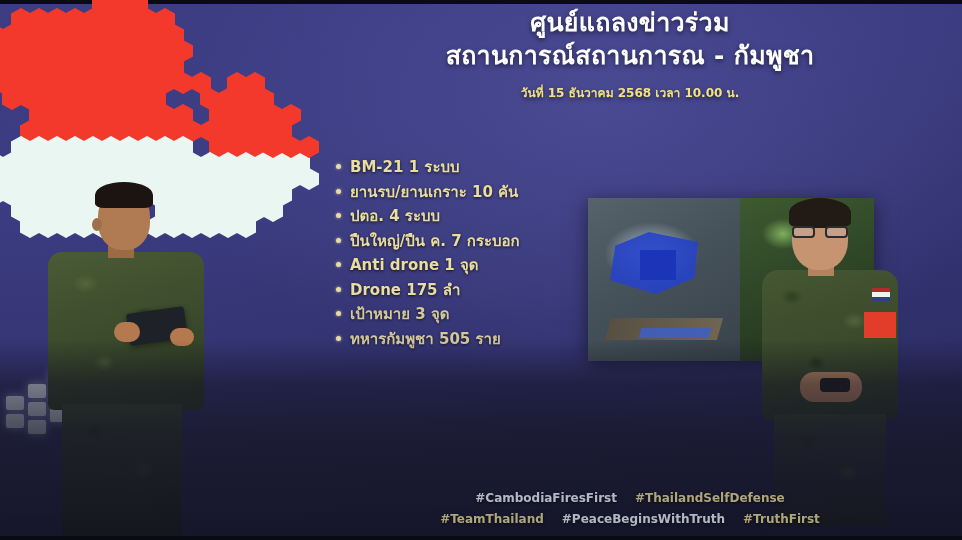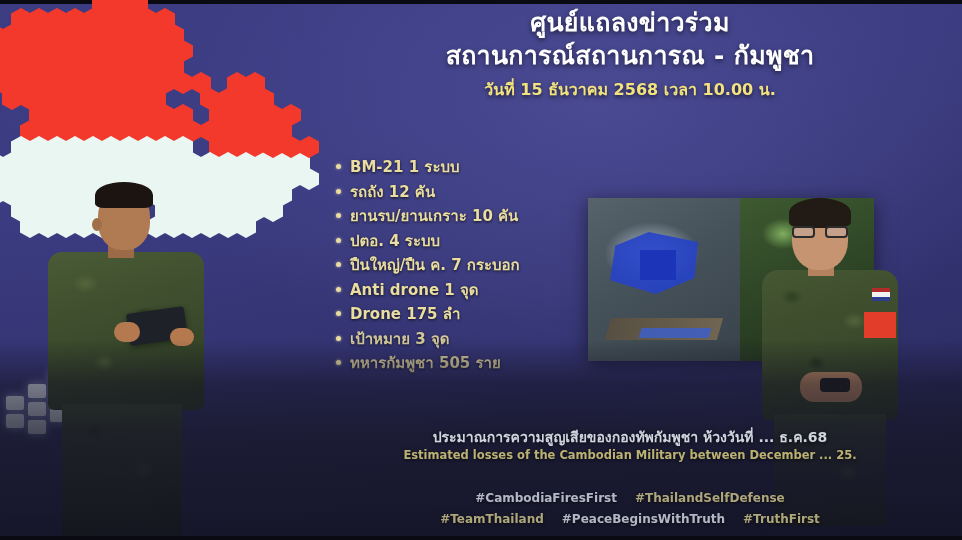--- a/index.html
+++ b/index.html
@@ -30,21 +30,21 @@
 
   
   #header { position:absolute; left:330px; top:6px; width:600px; text-align:center; }
   .title-l1, .title-l2 {
     color:#ffffff; font-weight:bold; letter-spacing:.3px;
     text-shadow:0 2px 5px rgba(0,0,0,.55);
   }
   .title-l1 { font-size:25px; line-height:33px; }
   .title-l2 { font-size:25px; line-height:34px; }
   .title-date {
-    color:#f2e37e; font-size:16px; font-weight:bold; margin-top:4px;
+    color:#f2e37e; font-size:12px; font-weight:bold; margin-top:10px;
     text-shadow:0 2px 4px rgba(0,0,0,.6);
   }
 
   
   #bullets { position:absolute; left:336px; top:158px; width:255px; }
   .bullet { display:flex; align-items:baseline; margin-bottom:6.5px; }
   .bullet .dot {
     width:5px; height:5px; border-radius:50%; background:#e8dca0;
     margin-right:9px; flex:0 0 auto; transform:translateY(-3px);
     box-shadow:0 0 3px rgba(232,220,160,.8);
@@ -427,24 +427,20 @@
     <div class="title-date">วันที่ 15 ธันวาคม  2568  เวลา 10.00 น.</div>
   </div>
 
   <div id="bullets">
       <div class="bullet">
         <span class="dot"></span>
         <span class="txt">BM-21 1 ระบบ</span>
       </div>
       <div class="bullet">
         <span class="dot"></span>
-        <span class="txt">รถถัง 12 คัน</span>
-      </div>
-      <div class="bullet">
-        <span class="dot"></span>
         <span class="txt">ยานรบ/ยานเกราะ 10 คัน</span>
       </div>
       <div class="bullet">
         <span class="dot"></span>
         <span class="txt">ปตอ. 4 ระบบ</span>
       </div>
       <div class="bullet">
         <span class="dot"></span>
         <span class="txt">ปืนใหญ่/ปืน ค. 7 กระบอก</span>
       </div>
@@ -499,24 +495,20 @@
     <div class="pr-hair"></div>
     <div class="pr-ear"></div>
     <div class="pr-legs"></div>
     <div class="pr-tablet"></div>
     <div class="pr-hand1"></div>
     <div class="pr-hand2"></div>
   </div>
 
   <div id="overlay"></div>
 
-  <div id="banner">
-    <div class="bn-th">ประมาณการความสูญเสียของกองทัพกัมพูชา ห้วงวันที่ ... ธ.ค.68</div>
-    <div class="bn-en">Estimated losses of the Cambodian Military between December ... 25.</div>
-  </div>
 
   <div id="tags">
     <div class="tagrow"><span class="tag w">#CambodiaFiresFirst</span><span class="tag y">#ThailandSelfDefense</span></div>
     <div class="tagrow"><span class="tag y">#TeamThailand</span><span class="tag w">#PeaceBeginsWithTruth</span><span class="tag y">#TruthFirst</span></div>
   </div>
 
   <div class="lb bot"></div>
 </div>
 
 </body></html>

